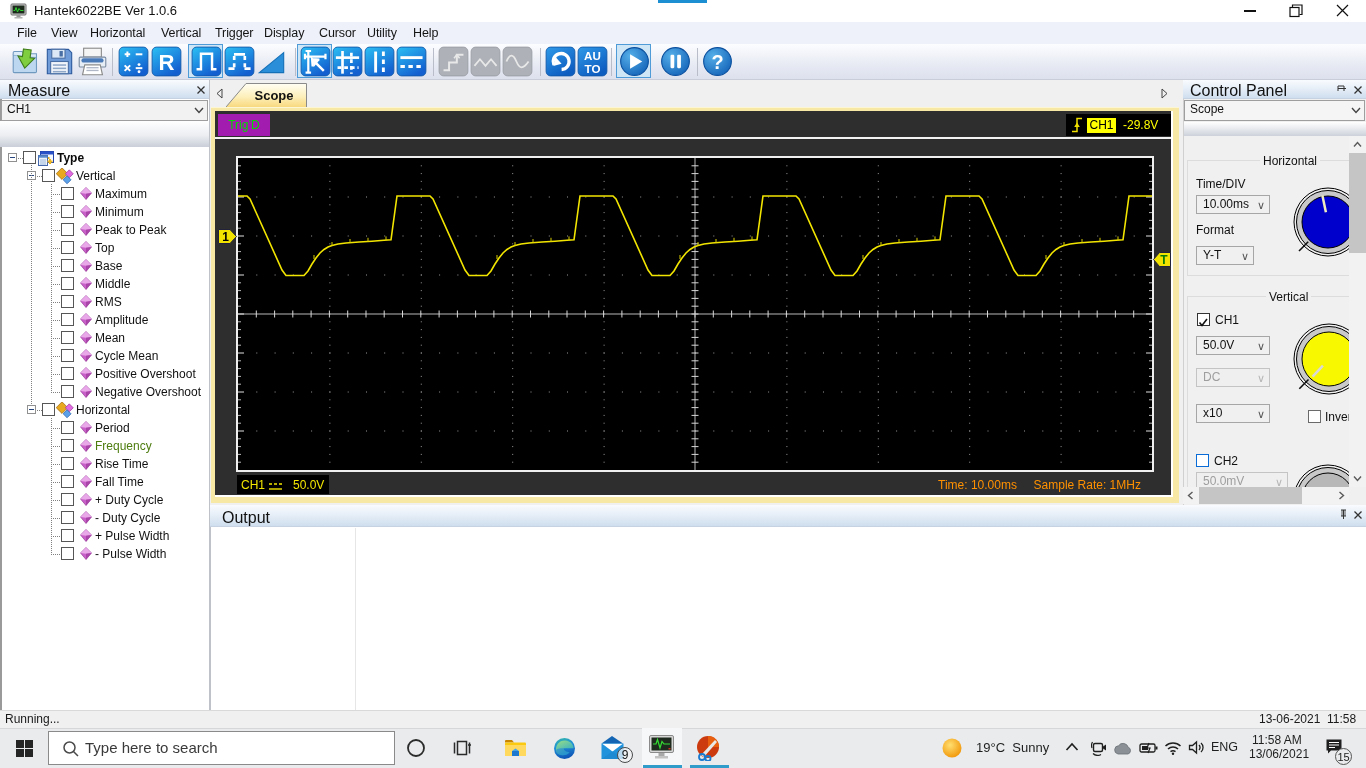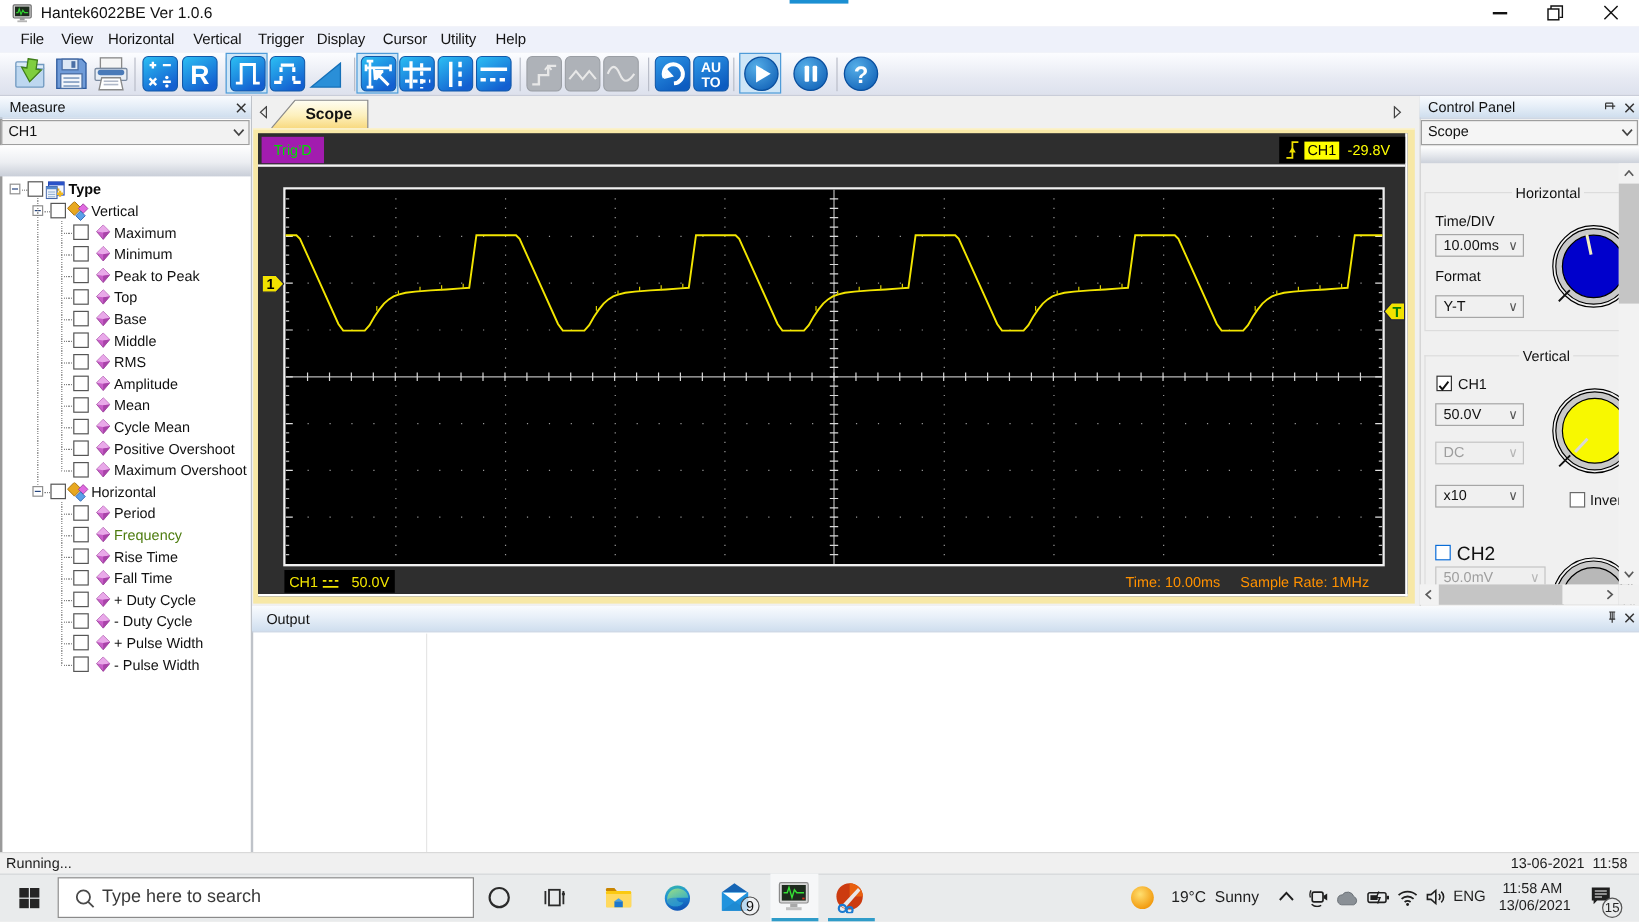--- a/index.html
+++ b/index.html
@@ -11,21 +11,21 @@
 #title-text{left:34px;top:3px;font-size:13px;color:#111;}
 
 #menubar{left:0;top:22px;width:1366px;height:22px;background:#eef1fa;}
 .menu-item{top:26px;font-size:12.5px;color:#141414;letter-spacing:-0.1px;}
 
 #toolbar{left:0;top:44px;width:1366px;height:36px;background:linear-gradient(#fcfdff,#e7eaf3 60%,#dde1ed);border-bottom:1px solid #c9cdd9;}
 .tsep{top:48px;width:1px;height:28px;background:#b9bdc9;}
 
 #lpanel{left:0;top:80px;width:210px;height:630px;background:#ffffff;border-right:1px solid #bfc3c9;}
 .dockhead{background:linear-gradient(#f9fbfe,#e7eff8 45%,#cfdeee);height:19px;border-bottom:1px solid #c6d2e1;}
-.dockhead .t{position:absolute;left:8px;top:2px;font-size:12px;color:#111;}
+.dockhead .t{position:absolute;left:8px;top:2px;font-size:16px;color:#111;}
 #lcombo{left:1px;top:100px;width:207px;height:21px;background:#f2f2f2;border:1px solid #9e9e9e;}
 #lgrad{left:0;top:121px;width:209px;height:26px;background:linear-gradient(#ffffff,#eceef2 55%,#c9ced8);}
 .cb{position:absolute;width:13px;height:13px;border:1px solid #565656;background:#fff;}
 .eb{position:absolute;width:9px;height:9px;border:1px solid #909090;background:#fff;}
 .eb i{position:absolute;left:1px;top:3px;width:5px;height:1px;background:#27457e;}
 .dotv{position:absolute;width:1px;background-image:repeating-linear-gradient(to bottom,#808080 0 1px,transparent 1px 2px);}
 .doth{position:absolute;height:1px;background-image:repeating-linear-gradient(to right,#808080 0 1px,transparent 1px 2px);}
 
 #tabbar{left:210px;top:80px;width:973px;height:27px;background:#f0f0f0;}
 
@@ -416,21 +416,21 @@
     <polygon points="6,6.8 11.5,6 6,12.5" fill="#a944a9"></polygon>
   </svg>
 <div class="abs txt" style="left:95px;top:367px;font-size:12px;color:#111;font-weight:normal;">Positive Overshoot</div>
 <div class="abs doth" style="left:51px;top:392px;width:10px;"></div>
 <div class="abs cb" style="left:61px;top:385px;"></div>
 <svg class="abs" style="left:80px;top:385px" width="12" height="13" viewBox="0 0 12 13">
     <polygon points="6,0.5 11.5,6 6,12.5 0.5,6" fill="#c95fc9" stroke="#8a2d8a" stroke-width="0.6"></polygon>
     <polygon points="6,0.5 11.5,6 6,6.8 0.5,6" fill="#e9a9e9"></polygon>
     <polygon points="6,6.8 11.5,6 6,12.5" fill="#a944a9"></polygon>
   </svg>
-<div class="abs txt" style="left:95px;top:385px;font-size:12px;color:#111;font-weight:normal;">Maximum Overshoot</div>
+<div class="abs txt" style="left:95px;top:385px;font-size:12px;color:#111;font-weight:normal;">Negative Overshoot</div>
 <div class="abs eb" style="left:27px;top:405px;">
     <i></i>
   </div>
 <div class="abs doth" style="left:37px;top:410px;width:5px;"></div>
 <div class="abs cb" style="left:42px;top:403px;"></div>
 <svg class="abs" style="left:56px;top:402px" width="18" height="17" viewBox="0 0 18 17">
     <rect x="2" y="1.5" width="8.2" height="8.2" transform="rotate(45 6 5.5)" fill="#e8a820" stroke="#a06808" stroke-width="0.7"></rect>
     <rect x="10.5" y="3" width="5.6" height="5.6" transform="rotate(45 13.3 5.8)" fill="#e06ae0" stroke="#a03aa0" stroke-width="0.7"></rect>
     <rect x="8.3" y="9" width="5.6" height="5.6" transform="rotate(45 11.1 11.8)" fill="#5aa0e8" stroke="#2a62b0" stroke-width="0.7"></rect>
   </svg>
@@ -607,35 +607,35 @@
       <circle cx="1328" cy="499" r="31.5" fill="#c9c9c9" stroke="#000" stroke-width="1"></circle>
       <circle cx="1328" cy="499" r="26" fill="#b8b8b8" stroke="#000" stroke-width="1"></circle>
       <path d="M1328.0,499.0 L1328.0,499.0" stroke="none" stroke-width="2.5"></path>
     </g>
   </svg>
 <div class="gbox" style="left:1187px;top:160px;width:168px;height:116px;"></div>
 <div class="glabel" style="left:1260px;top:154px;">Horizontal</div>
 <div class="abs txt" style="left:1196px;top:177px;font-size:12px;color:#111;font-weight:normal;">Time/DIV</div>
 <div class="combo" style="left:1196px;top:195px;width:74px;">10.00ms<span class="ar">∨</span></div>
 <div class="abs txt" style="left:1196px;top:223px;font-size:12px;color:#111;font-weight:normal;">Format</div>
-<div class="combo" style="left:1196px;top:246px;width:74px;">Y-T<span class="ar">∨</span></div>
+<div class="combo" style="left:1196px;top:246px;width:58px;">Y-T<span class="ar">∨</span></div>
 <div class="gbox" style="left:1187px;top:296px;width:168px;height:191px;border-bottom:none;"></div>
 <div class="glabel" style="left:1266px;top:290px;">Vertical</div>
 <div class="abs" style="left:1197px;top:313px;width:13px;height:13px;background:#fff;border:1px solid #333;">
 <svg width="11" height="11" viewBox="0 0 11 11">
       <path d="M1.5,5.5 L4,8.5 L9,2" stroke="#111" stroke-width="1.6" fill="none"></path>
     </svg></div>
 <div class="abs txt" style="left:1215px;top:313px;font-size:12px;color:#111;font-weight:normal;">CH1</div>
 <div class="combo" style="left:1196px;top:336px;width:74px;">50.0V<span class="ar">∨</span></div>
 <div class="combo dis" style="left:1196px;top:368px;width:74px;">DC<span class="ar">∨</span></div>
 <div class="combo" style="left:1196px;top:404px;width:74px;">x10<span class="ar">∨</span></div>
 <div class="abs" style="left:1308px;top:410px;width:13px;height:13px;background:#fff;border:1px solid #6a6a6a;"></div>
 <div class="abs txt" style="left:1325px;top:410px;font-size:12px;color:#111;font-weight:normal;">Invert</div>
 <div class="abs" style="left:1196px;top:454px;width:13px;height:13px;background:#fff;border:1px solid #0a6cd6;"></div>
-<div class="abs txt" style="left:1214px;top:454px;font-size:16px;color:#111;font-weight:normal;">CH2</div>
+<div class="abs txt" style="left:1214px;top:454px;font-size:12px;color:#111;font-weight:normal;">CH2</div>
 <div class="combo dis" style="left:1196px;top:472px;width:92px;">50.0mV<span class="ar">∨</span></div>
 <div class="abs" id="vsb">
     <div class="thumb"></div>
 <svg class="abs" style="left:4px;top:5px" width="9" height="7" viewBox="0 0 9 7">
       <path d="M1,5.5 L4.5,1.5 L8,5.5" stroke="#5a5a5a" stroke-width="1.4" fill="none"></path>
     </svg>
 <svg class="abs" style="left:4px;top:339px" width="9" height="7" viewBox="0 0 9 7">
       <path d="M1,1.5 L4.5,5.5 L8,1.5" stroke="#5a5a5a" stroke-width="1.4" fill="none"></path>
     </svg>
 </div>

